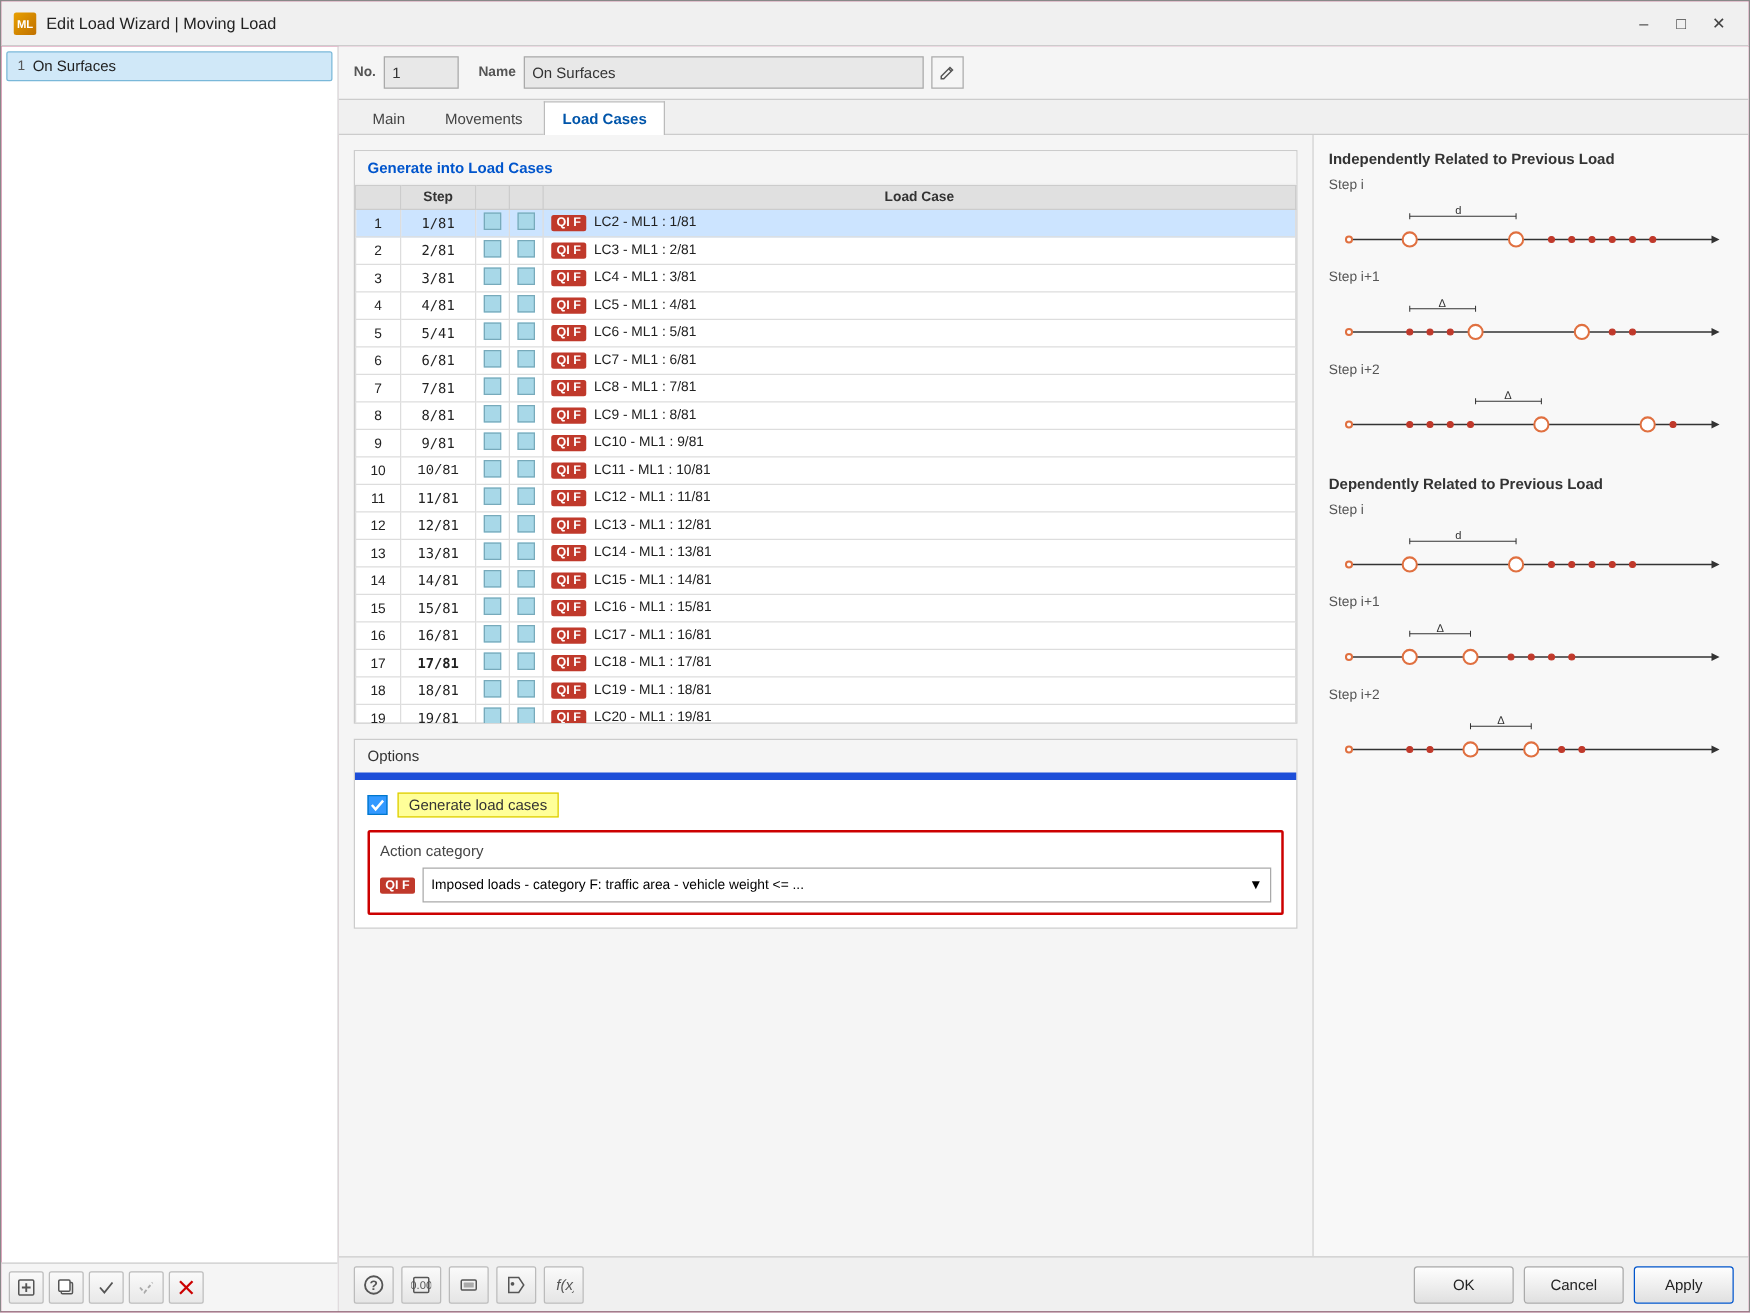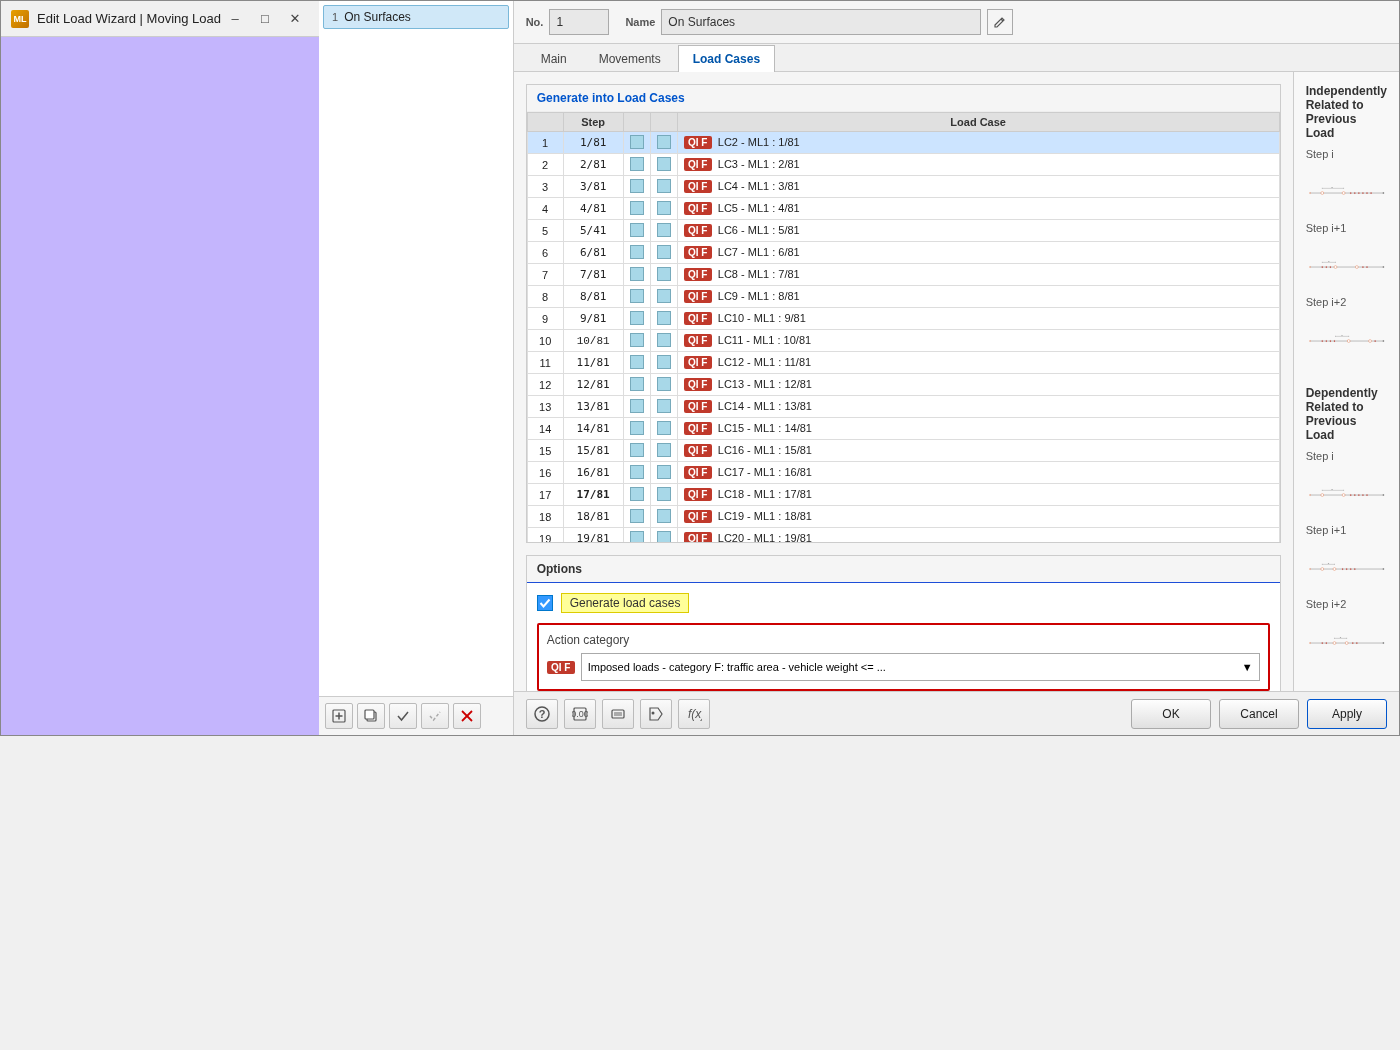--- a/index.html
+++ b/index.html
@@ -1,18 +1,18 @@
 <!DOCTYPE html>
 <html><head>
   <meta charset="utf-8">
   <style>
     * { box-sizing: border-box; margin: 0; padding: 0; }
     body { font-family: 'Segoe UI', Arial, sans-serif; font-size: 12px; background: #f0f0f0; user-select: none; }
 
-    .window { width: 1400px; height: 736px; background: #c4b5fd; display: flex; border: 1px solid #888; }
+    .window { width: 1400px; height: 1050px; background: #be185d; display: flex; flex-direction: column; border: 1px solid #888; }
 
     .titlebar { background: #f0f0f0; padding: 6px 10px; display: flex; align-items: center; justify-content: space-between; border-bottom: 1px solid #ccc; height: 36px; }
     .titlebar-left { display: flex; align-items: center; gap: 8px; }
     .titlebar-icon { width: 18px; height: 18px; background: linear-gradient(135deg, #e8a000, #c07000); border-radius: 2px; display: flex; align-items: center; justify-content: center; color: white; font-size: 9px; font-weight: bold; }
     .titlebar-title { font-size: 13px; font-weight: 500; color: #222; }
     .titlebar-controls { display: flex; gap: 2px; }
     .titlebar-btn { width: 28px; height: 22px; border: none; background: transparent; cursor: pointer; display: flex; align-items: center; justify-content: center; font-size: 13px; color: #444; }
 
     .content { display: flex; flex: 1; overflow: hidden; }
 
@@ -61,21 +61,21 @@
     .load-table td.left { text-align: left; }
     .load-table tr.selected { background: #cce4ff; }
 
     .badge-qif { background: #c0392b; color: white; font-size: 10px; font-weight: 700; padding: 1px 4px; border-radius: 2px; display: inline-block; min-width: 28px; text-align: center; }
     .color-cell { width: 14px; height: 14px; background: #a8d8e8; border: 1px solid #7ab; display: inline-block; }
 
     .table-scroll { max-height: 430px; overflow-y: auto; overflow-x: hidden; }
 
     
     .options-section { border: 1px solid #ccc; background: #fff; }
-    .options-title { font-size: 12px; font-weight: 700; color: #333; padding: 6px 10px; background: #f5f5f5; border-bottom: 1px solid #1d4ed8; }
+    .options-title { font-size: 12px; font-weight: 400; color: #333; padding: 6px 10px; background: #f5f5f5; border-bottom: 6px solid #1d4ed8; }
     .options-body { padding: 10px; display: flex; flex-direction: column; gap: 10px; }
 
     .checkbox-row { display: flex; align-items: center; gap: 8px; }
     .checkbox-custom { width: 16px; height: 16px; background: #3399ff; border: 1px solid #0077cc; display: flex; align-items: center; justify-content: center; cursor: pointer; }
     .checkbox-custom svg { width: 12px; height: 12px; }
     .checkbox-label { background: #ffff99; padding: 2px 8px; font-size: 12px; font-weight: 500; color: #333; border: 1px solid #ddcc00; }
 
     .action-category-box { border: 2px solid #cc0000; padding: 8px; border-radius: 2px; }
     .action-category-label { font-size: 12px; color: #444; margin-bottom: 6px; }
     .action-select { display: flex; align-items: center; gap: 6px; }

